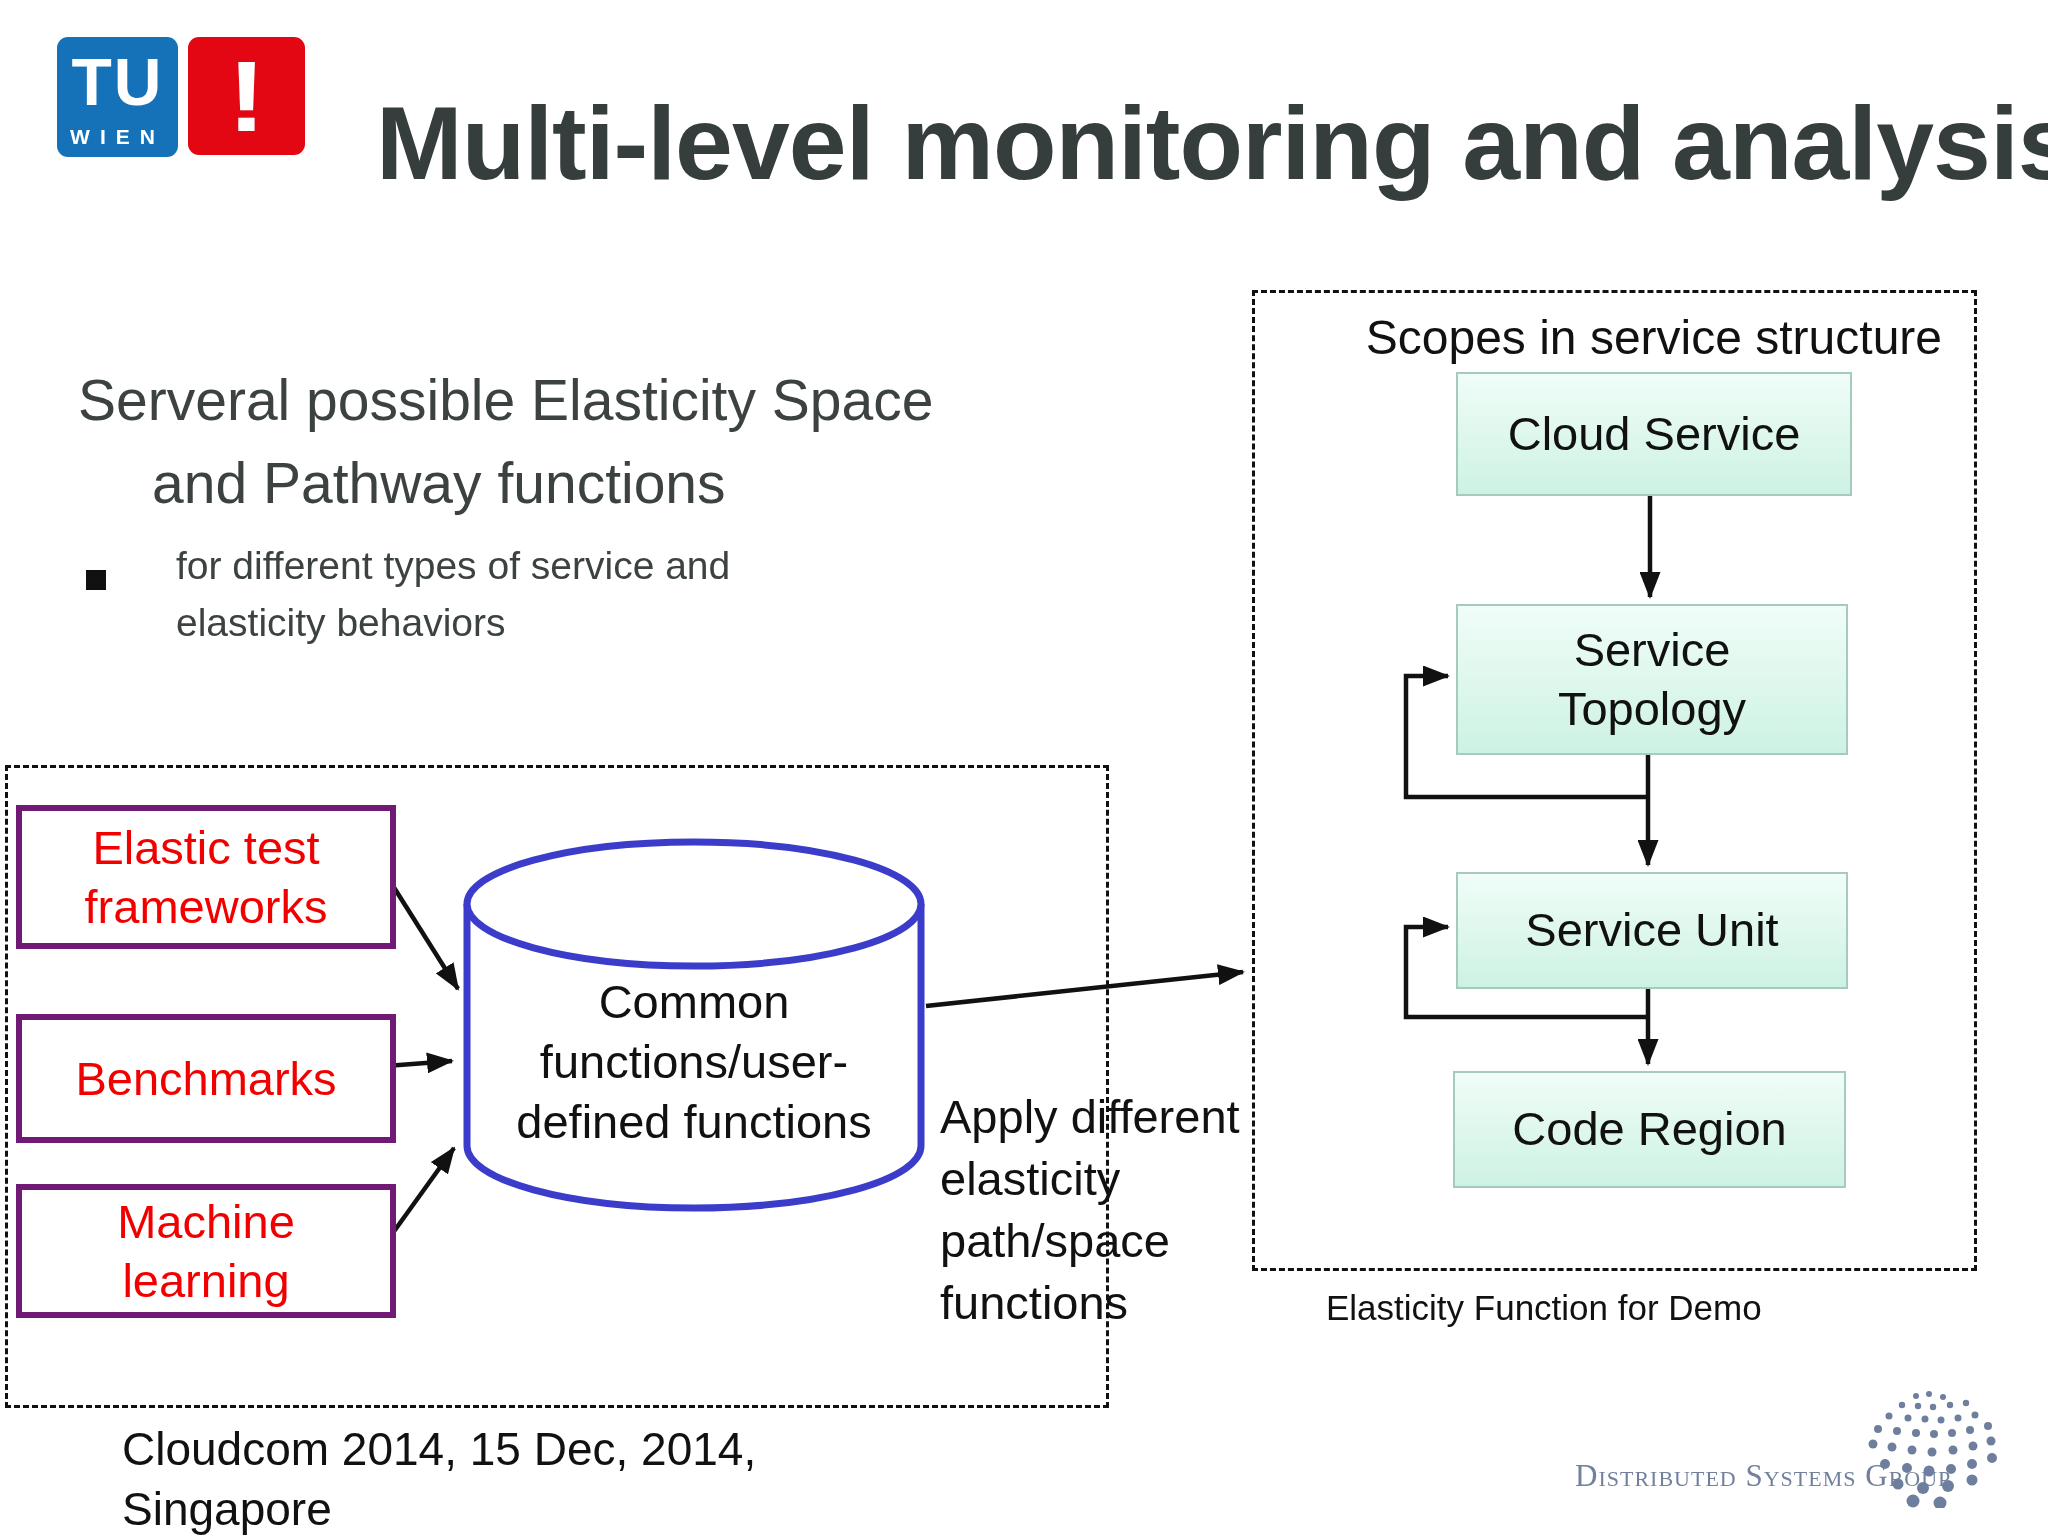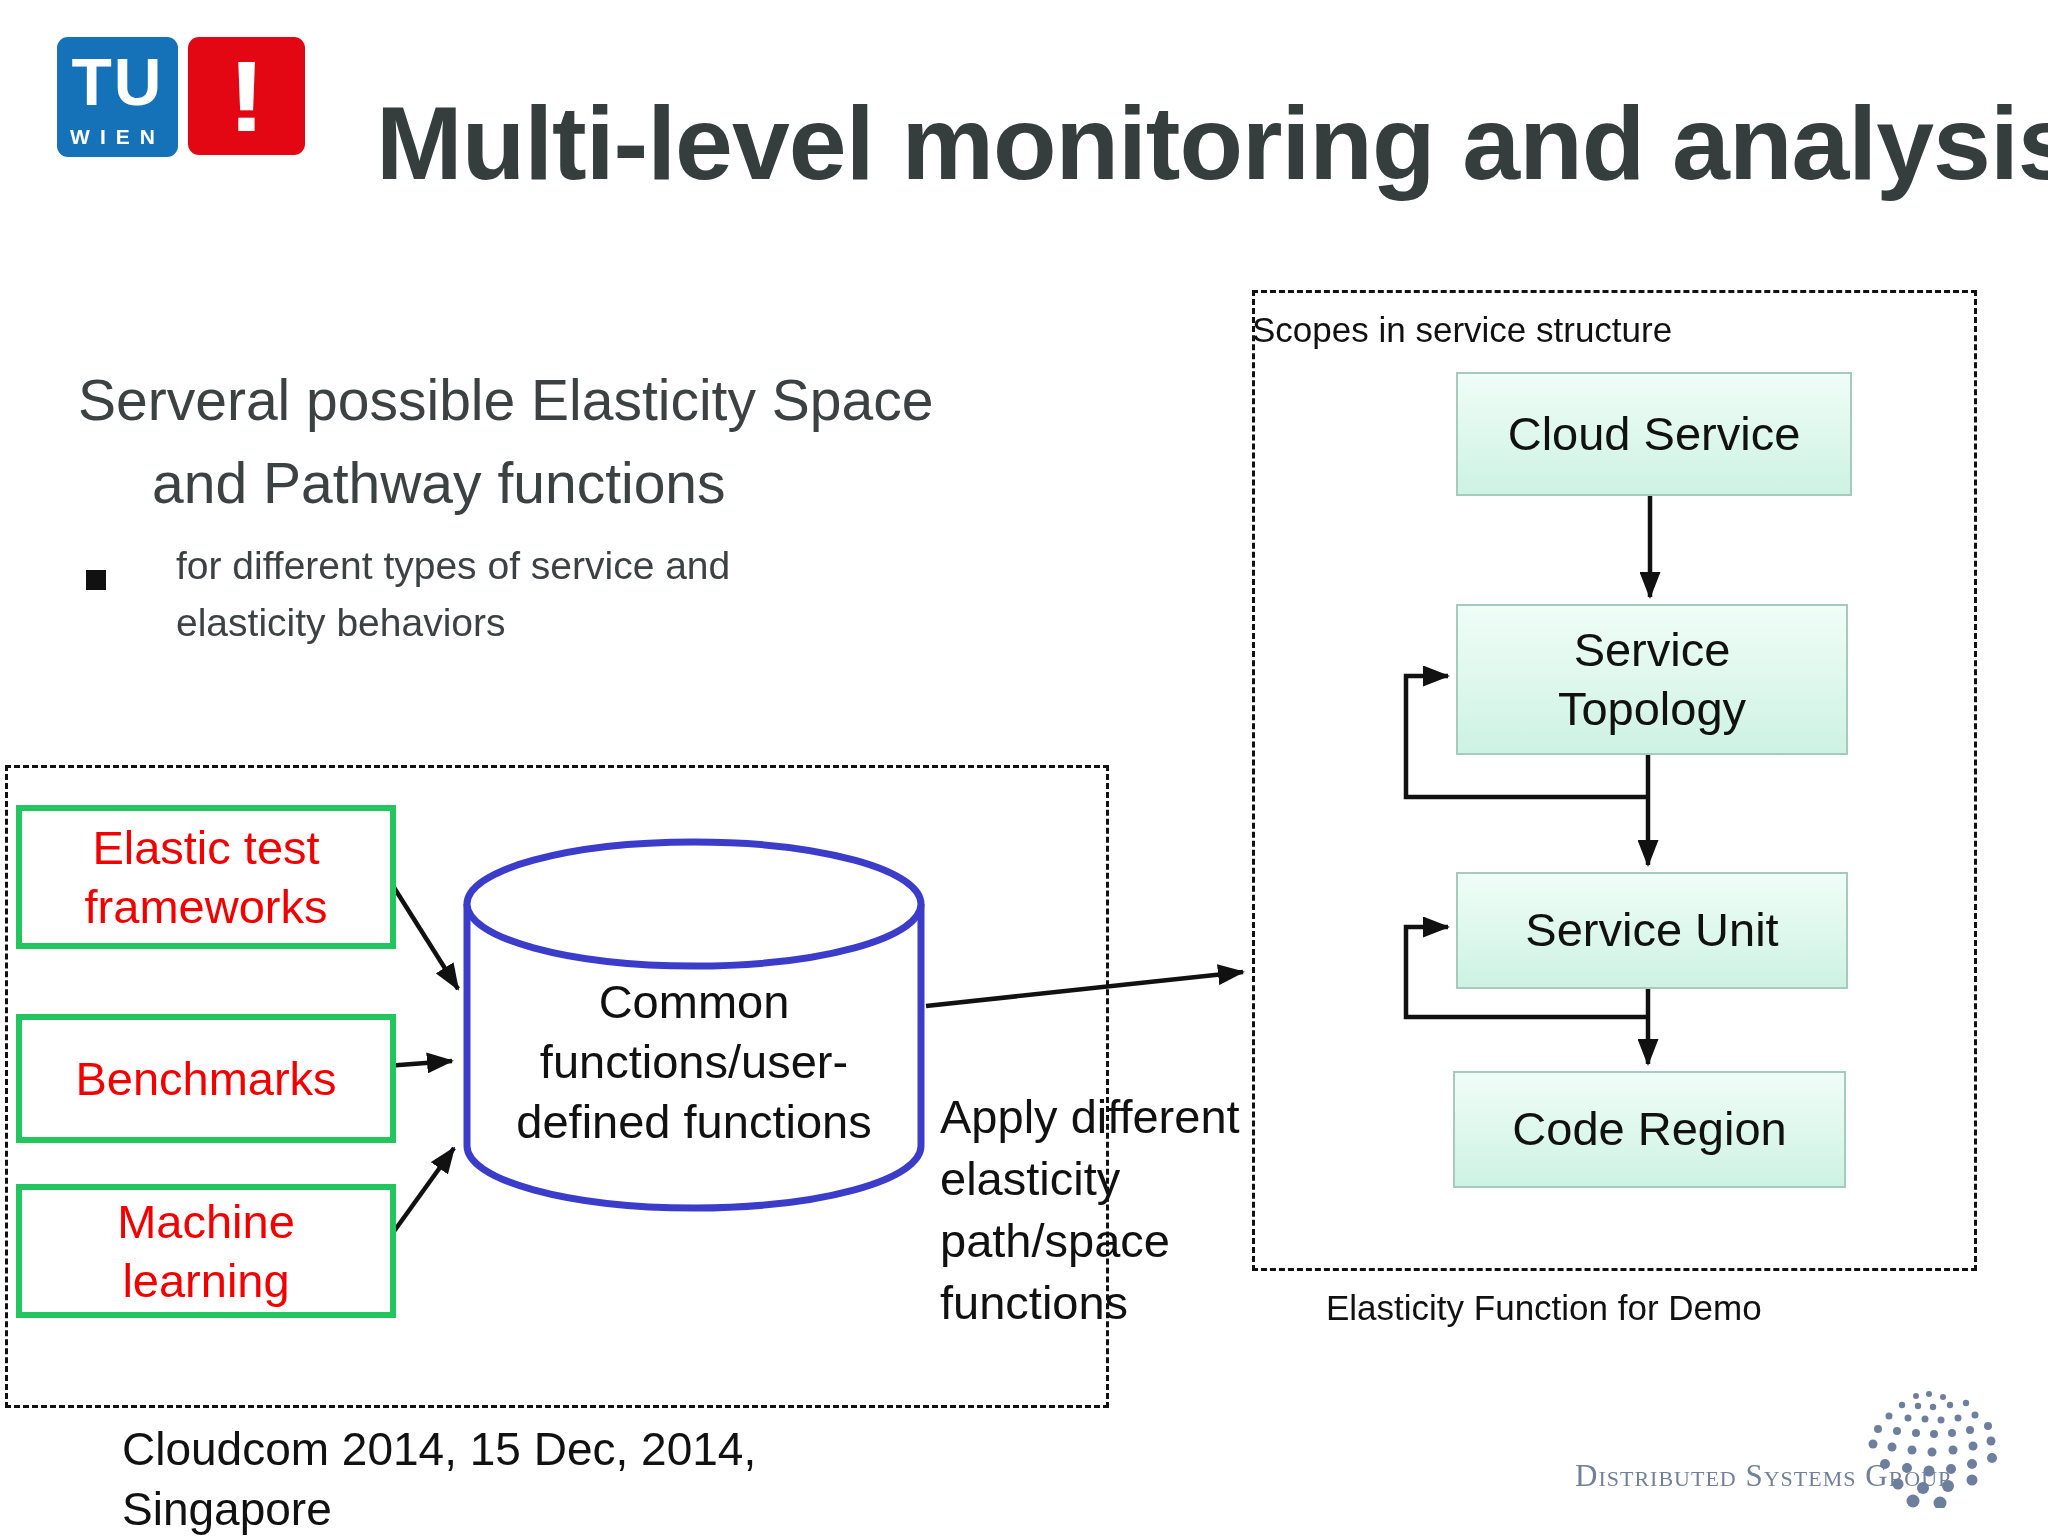--- a/index.html
+++ b/index.html
@@ -31,26 +31,26 @@
   .bullet-marker{position:absolute; left:86px; top:570px; width:20px; height:20px; background:#111;}
   .bullet-text{
     position:absolute; left:176px; top:538px; width:980px;
     font-size:39px; line-height:1.46; color:#3c4242; white-space:pre-line;
   }
   
   .dashed-panel{position:absolute; border:3px dashed #111; background:transparent;}
   .left-panel{left:5px; top:765px; width:1098px; height:637px;}
   .right-panel{left:1252px; top:290px; width:719px; height:975px;}
   .scopes-title{
-    position:absolute; left:1252px; top:310px; width:690px; text-align:left;
-    font-size:35px; color:#111;
+    position:absolute; left:1252px; top:310px; width:690px; text-align:right;
+    font-size:48px; color:#111;
   }
   
   .source-box{
-    position:absolute; border:6px solid #22c55e; background:#fff;
+    position:absolute; border:6px solid #701a75; background:#fff;
     display:flex; align-items:center; justify-content:center; text-align:center;
     color:#f20000; font-size:47px; line-height:1.26; white-space:pre-line;
   }
   .src-1{left:16px; top:805px; width:368px; height:132px;}
   .src-2{left:16px; top:1014px; width:368px; height:117px;}
   .src-3{left:16px; top:1184px; width:368px; height:122px;}
   
   .cylinder-svg{position:absolute; left:460px; top:836px;}
   .cylinder-label{
     position:absolute; left:460px; top:972px; width:468px; text-align:center;

